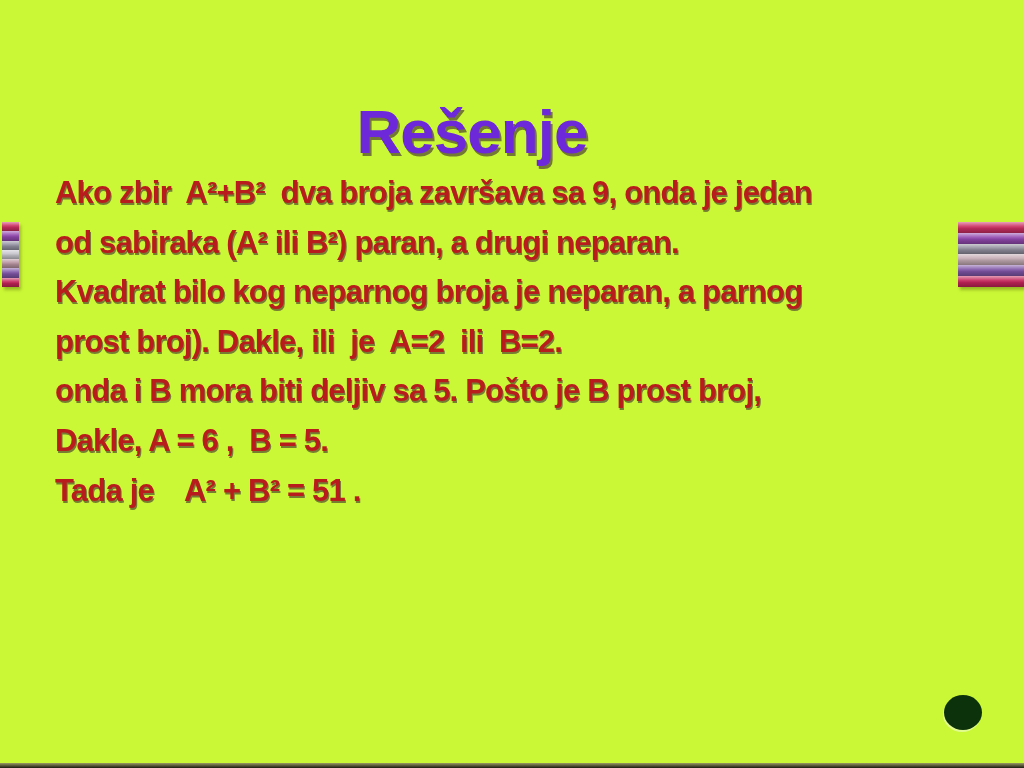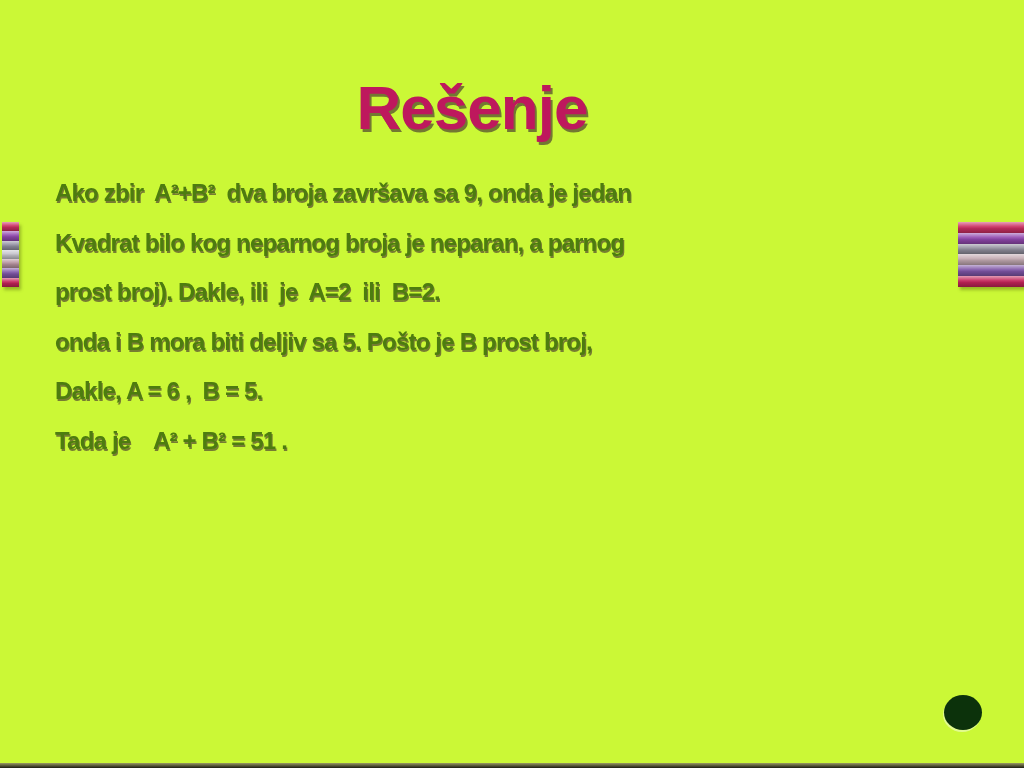--- a/index.html
+++ b/index.html
@@ -5,31 +5,31 @@
   html,body{margin:0;padding:0;}
   body{
     width:1024px;height:768px;overflow:hidden;
     font-family:"Liberation Sans","DejaVu Sans",sans-serif;
   }
   .slide{
     position:relative;width:1024px;height:768px;
     background:#cbf836;overflow:hidden;
   }
   .title{
-    position:absolute;top:72px;left:0;width:944px;
+    position:absolute;top:96px;left:0;width:944px;
     text-align:center;
     font-size:62px;font-weight:bold;letter-spacing:-1px;
-    color:#be185d;
+    color:#6d28d9;
     text-shadow:2px 3px 0 rgba(62,42,48,0.62);
     white-space:pre;
   }
   .body-text{
     position:absolute;top:168px;left:55px;width:960px;
-    font-size:24px;font-weight:bold;letter-spacing:-0.8px;
-    color:#4d7c0f;
+    font-size:31px;font-weight:bold;letter-spacing:-0.8px;
+    color:#b91c1c;
     text-shadow:1px 2px 0 rgba(62,42,48,0.6);
   }
   .body-line{
     height:49.6px;line-height:49.6px;white-space:pre;
   }
   
   .stripe-bar{
     position:absolute;top:222px;
     display:flex;flex-direction:column;
     box-shadow:2px 3px 3px rgba(60,70,10,0.35);
@@ -57,20 +57,21 @@
 </style>
 </head>
 <body>
 
 <div class="slide">
 
   <div class="title">Rešenje</div>
 
   <div class="body-text">
     <div class="body-line">Ako zbir  A²+B²  dva broja završava sa 9, onda je jedan</div>
+    <div class="body-line">od sabiraka (A² ili B²) paran, a drugi neparan.</div>
     <div class="body-line">Kvadrat bilo kog neparnog broja je neparan, a parnog</div>
     <div class="body-line">prost broj). Dakle, ili  je  A=2  ili  B=2.</div>
     <div class="body-line">onda i B mora biti deljiv sa 5. Pošto je B prost broj,</div>
     <div class="body-line">Dakle, A = 6 ,  B = 5.</div>
     <div class="body-line">Tada je    A² + B² = 51 .</div>
   </div>
 
   <div class="stripe-bar left">
     <div class="stripe" style="background-color: rgb(203, 47, 98);"></div>
     <div class="stripe" style="background-color: rgb(145, 72, 174);"></div>

